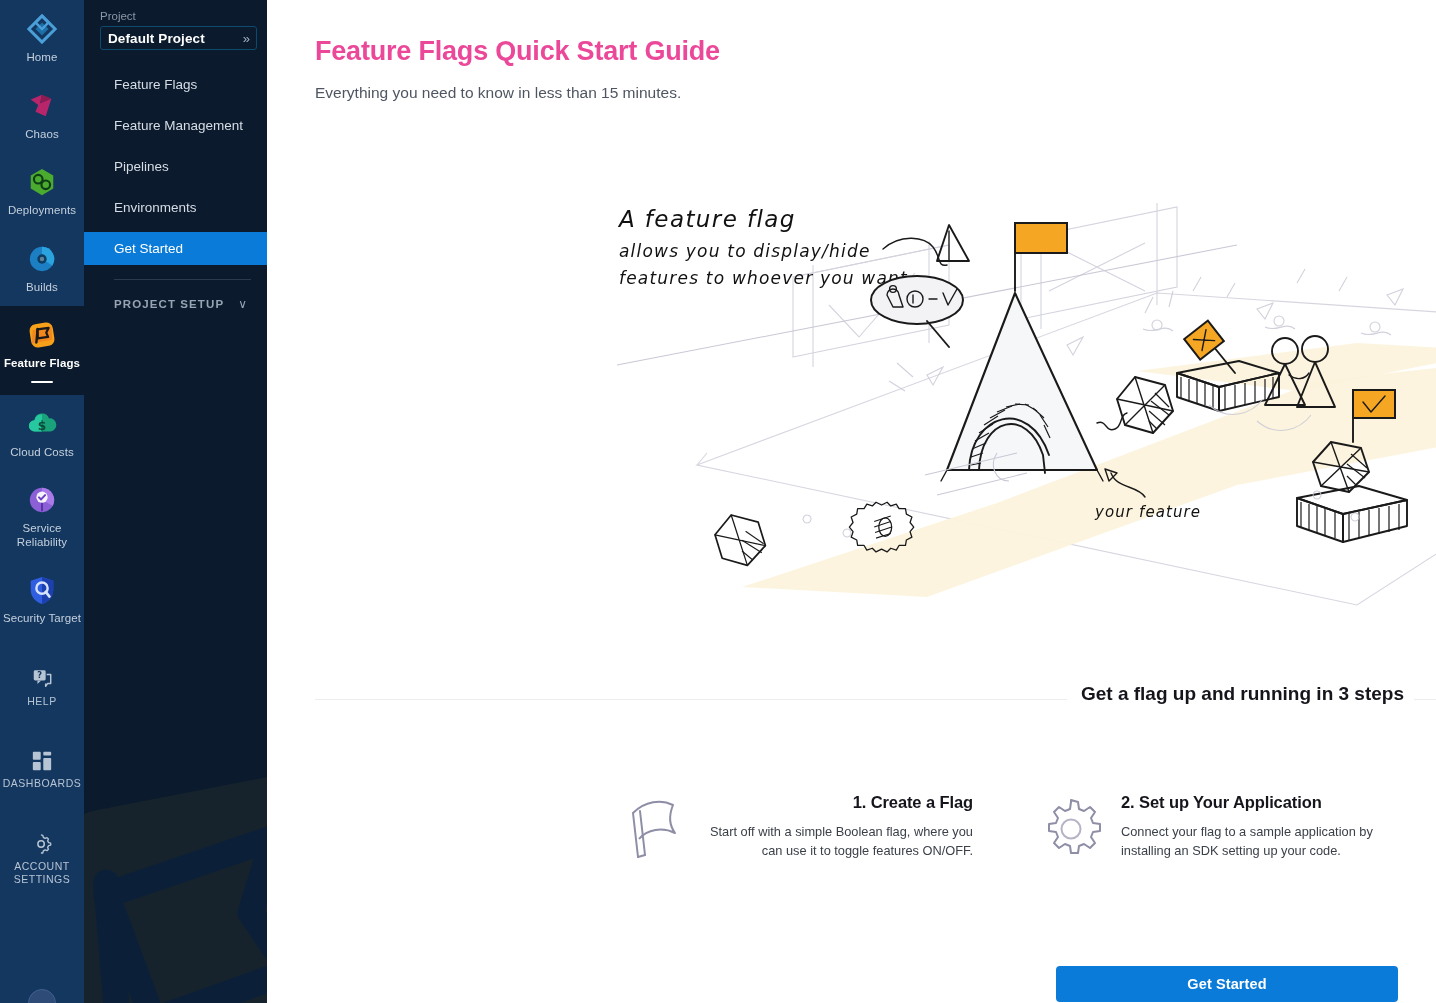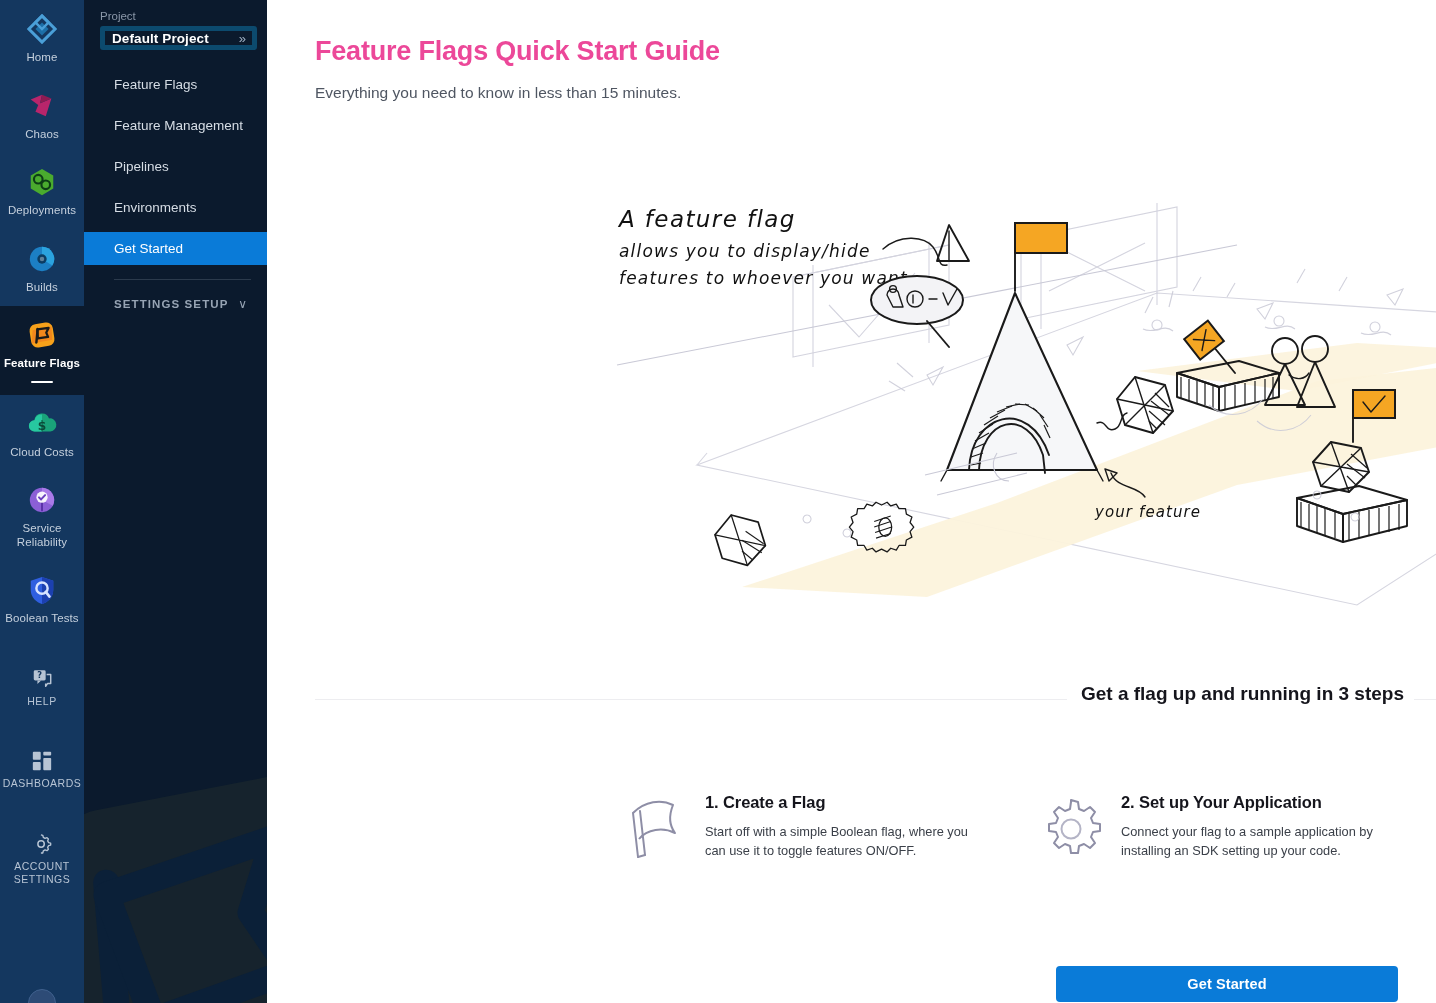--- a/index.html
+++ b/index.html
@@ -55,21 +55,21 @@
     width: 183px; height: 1003px;
     background: #0b1a2d;
     flex: 0 0 183px;
     position: relative;
     overflow: hidden;
   }
   .pp-inner { position: relative; z-index: 2; padding-top: 10px; }
   .pp-label { color: #8a97a8; font-size: 11.5px; padding: 0 16px 4px 16px; }
   .pp-selector {
     margin: 0 10px 0 16px;
-    border: 5px solid #0c4a6e;
+    border: 1px solid #0c4a6e;
     border-radius: 3px;
     height: 24px;
     display: flex; align-items: center; justify-content: space-between;
     padding: 0 6px 0 7px;
     cursor: pointer;
   }
   .pp-selector-text { color: #ffffff; font-size: 13.5px; font-weight: bold; letter-spacing: .1px; }
   .pp-chevrons { color: #9fb0c4; font-size: 13px; line-height: 1; }
   .pp-nav { margin-top: 18px; }
   .pp-item {
@@ -117,21 +117,21 @@
   }
   .section-heading {
     position: absolute; right: 22px; top: 683px;
     font-size: 19px; font-weight: bold; color: #15151c;
     background: #ffffff; padding: 0 10px 0 14px;
   }
   .steps { position: absolute; left: 0; top: 793px; width: 100%; }
   .step {
     position: absolute; display: flex; gap: 18px; align-items: flex-start; width: 390px;
   }
-  .step.s1 { left: 356px; }
+  .step.s1 { left: 356px; text-align: right; }
   .step.s2 { left: 772px; }
   .step-icon { flex: 0 0 64px; width: 64px; height: 64px; margin-top: 4px; }
   .step-title { font-size: 16.5px; font-weight: bold; color: #15151c; margin-bottom: 10px; letter-spacing: -.1px; }
   .step-desc { font-size: 12.8px; line-height: 19px; color: #3b4049; max-width: 268px; }
   .cta {
     position: absolute; left: 789px; top: 966px; width: 342px; height: 36px;
     background: #0a7bd8; border: none; border-radius: 4px;
     color: #ffffff; font-size: 14.5px; font-weight: bold;
     font-family: "Liberation Sans", sans-serif;
     cursor: pointer; letter-spacing: .1px;
@@ -213,21 +213,21 @@
       <span class="nav-label">Service Reliability</span>
     </div>
 
     <div class="nav-item">
       <svg class="nav-icon" viewBox="0 0 32 32">
         <path d="M16 2 L28 6 L28 16 C28 24 22 29 16 31 C10 29 4 24 4 16 L4 6 Z" fill="#2f5fe0"></path>
         <path d="M16 2 L28 6 L28 16 C28 24 22 29 16 31 Z" fill="#1c40b0"></path>
         <circle cx="16" cy="14" r="6" fill="none" stroke="#d7e3ff" stroke-width="2.6"></circle>
         <path d="M20 18 L24 23" stroke="#d7e3ff" stroke-width="2.8" stroke-linecap="round"></path>
       </svg>
-      <span class="nav-label">Boolean Tests</span>
+      <span class="nav-label">Security Target</span>
     </div>
 
     <div class="nav-item utility" style="margin-top:14px;">
       <svg class="nav-icon" viewBox="0 0 24 24">
         <rect x="3" y="2.5" width="13" height="11" rx="1.6" fill="#b7c4d4"></rect>
         <path d="M7 13.5 L7 17.5 L11 13.5 Z" fill="#b7c4d4"></path>
         <path d="M17 7 L21.5 7 L21.5 17 L18 17 L16 20 L16 17" fill="none" stroke="#b7c4d4" stroke-width="1.6" stroke-linejoin="round"></path>
         <text x="9.5" y="11" font-size="9" font-weight="bold" fill="#14375f" text-anchor="middle" font-family="DejaVu Sans, sans-serif">?</text>
       </svg>
       <span class="nav-label">HELP</span>
@@ -284,21 +284,21 @@
           <span>Environments</span>
         </div>
         <div class="pp-item active">
           <span>Get Started</span>
         </div>
       </div>
 
       <div class="pp-divider"></div>
 
       <div class="pp-setup">
-        <span class="pp-setup-text">SETTINGS SETUP</span>
+        <span class="pp-setup-text">PROJECT SETUP</span>
         <span class="pp-setup-caret">∨</span>
       </div>
     </div>
   </aside>
 
   <main id="content">
 
     <h1 class="page-title">Feature Flags Quick Start Guide</h1>
     <p class="page-sub">Everything you need to know in less than 15 minutes.</p>
 

